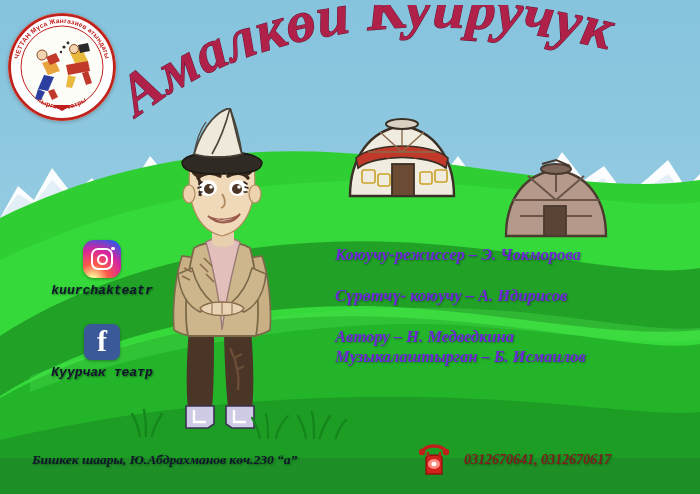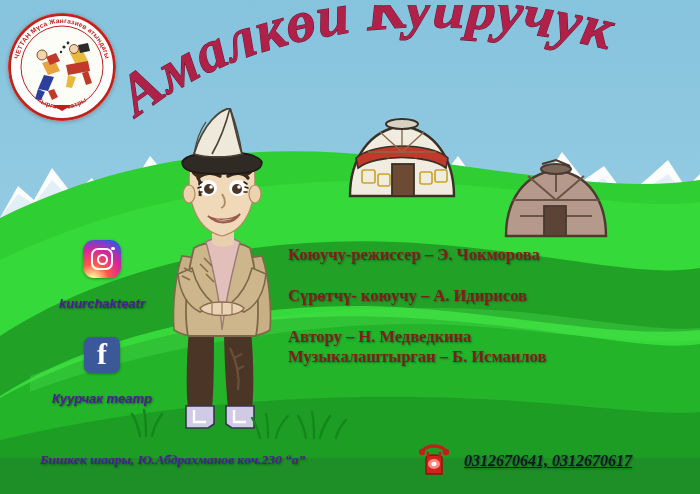--- a/index.html
+++ b/index.html
@@ -69,49 +69,48 @@
   .fb-icon{
     width:36px;height:36px;margin:0 auto;border-radius:7px;
     background:#3b5998;position:relative;box-shadow:0 1px 3px rgba(0,0,0,.35);
   }
   .fb-icon span{
     position:absolute;left:0;right:0;top:50%;transform:translateY(-52%);
     text-align:center;color:#fff;font-family:"Liberation Serif",serif;
     font-weight:bold;font-size:30px;line-height:1;
   }
   .soc-label{
-    margin-top:18px;color:#4c1d95;font-style:italic;font-weight:bold;
+    margin-top:5px;color:#0f172a;font-style:italic;font-weight:bold;
     font-size:13px;text-shadow:1px 1px 2px rgba(0,0,0,.45);
-    font-family:Liberation Sans, sans-serif;white-space:nowrap;
+    font-family:Liberation Mono, monospace;white-space:nowrap;
   }
   
   .credits{position:absolute;left:288px;top:246px;width:400px;}
   .credit-line{
-    color:#7f1d1d;font-weight:bold;
+    color:#6d28d9;font-style:italic;font-weight:bold;
     font-size:16.5px;line-height:1.1;
     font-family:"Liberation Serif",serif;
     text-shadow:1px 1px 2px rgba(0,0,0,.35);
-    margin-bottom:23px;white-space:nowrap;
+    margin-bottom:23px;white-space:nowrap;margin-left:47px;
   }
   .credit-line.tight{margin-bottom:2px;}
   
   .footer{position:absolute;left:0;bottom:14px;width:700px;height:34px;}
   .addr{
-    position:absolute;left:40px;top:6px;
-    color:#4c1d95;font-style:italic;font-weight:bold;font-size:13.5px;
+    position:absolute;left:32px;top:6px;
+    color:#0f172a;font-style:italic;font-weight:bold;font-size:13.5px;
     font-family:"Liberation Serif",serif;white-space:nowrap;
     text-shadow:1px 1px 2px rgba(0,0,0,.35);
   }
   .phone-ico{position:absolute;left:414px;top:-6px;width:40px;height:40px;}
   .phones{
     position:absolute;left:464px;top:6px;
-    color:#0f172a;font-style:italic;font-weight:bold;font-size:16px;
+    color:#7f1d1d;font-style:italic;font-weight:bold;font-size:14px;
     font-family:"Liberation Serif",serif;white-space:nowrap;
     text-shadow:1px 1px 2px rgba(0,0,0,.35);
-    text-decoration:underline;
   }
 </style>
 </head>
 <body>
 
 <div id="poster">
 
   <div class="sky"></div>
 
   <svg class="mountains" viewBox="0 0 700 130" preserveAspectRatio="none">

